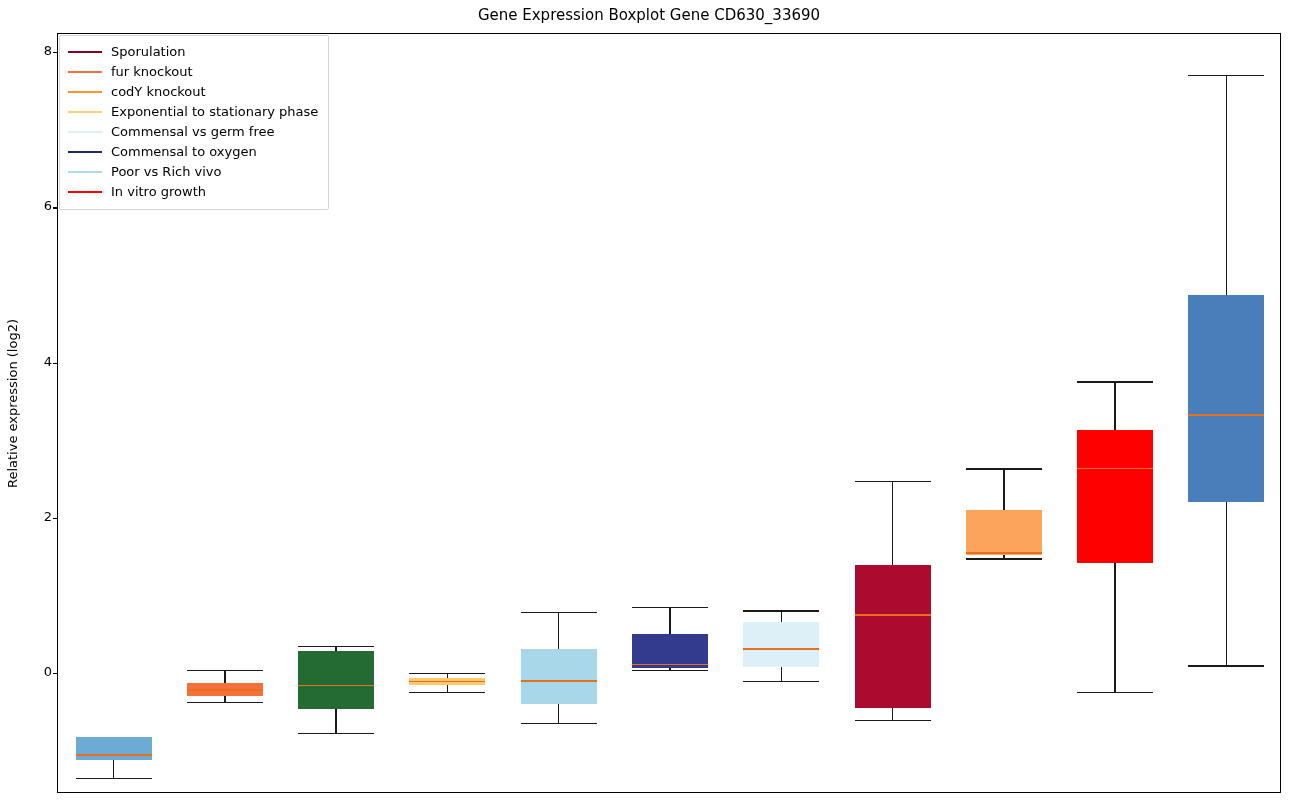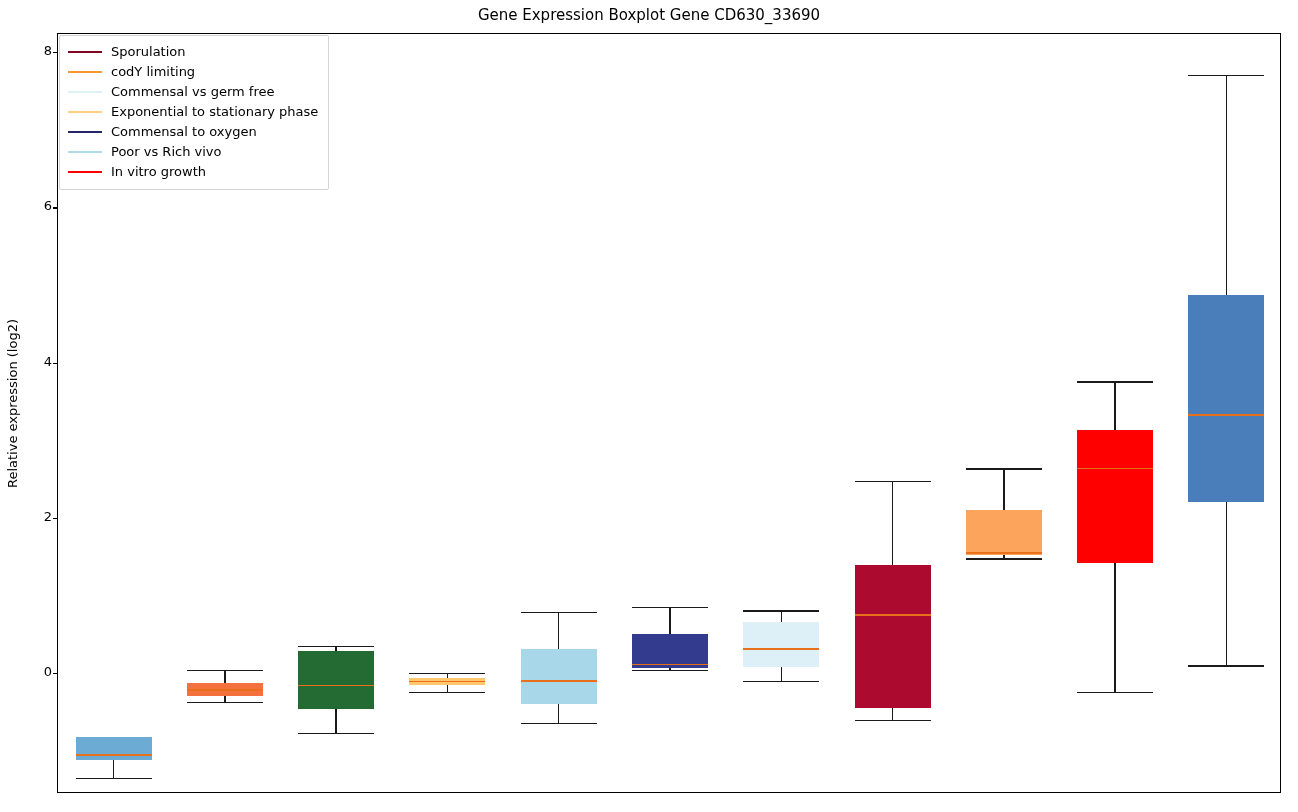--- a/index.html
+++ b/index.html
@@ -139,30 +139,34 @@
         </div>
       </div>
   </div>
 
   <div id="legend">
       <div class="legrow">
         <span class="legline" style="border-top-color: rgb(127, 5, 32);"></span>
         <span class="legtext">Sporulation</span>
       </div>
       <div class="legrow">
+        <span class="legline" style="border-top-color: rgb(244, 112, 60);"></span>
+        <span class="legtext">fur knockout</span>
+      </div>
+      <div class="legrow">
         <span class="legline" style="border-top-color: rgb(248, 150, 47);"></span>
-        <span class="legtext">codY limiting</span>
+        <span class="legtext">codY knockout</span>
+      </div>
+      <div class="legrow">
+        <span class="legline" style="border-top-color: rgb(255, 207, 127);"></span>
+        <span class="legtext">Exponential to stationary phase</span>
       </div>
       <div class="legrow">
         <span class="legline" style="border-top-color: rgb(220, 240, 247);"></span>
         <span class="legtext">Commensal vs germ free</span>
-      </div>
-      <div class="legrow">
-        <span class="legline" style="border-top-color: rgb(255, 207, 127);"></span>
-        <span class="legtext">Exponential to stationary phase</span>
       </div>
       <div class="legrow">
         <span class="legline" style="border-top-color: rgb(35, 39, 101);"></span>
         <span class="legtext">Commensal to oxygen</span>
       </div>
       <div class="legrow">
         <span class="legline" style="border-top-color: rgb(176, 217, 234);"></span>
         <span class="legtext">Poor vs Rich vivo</span>
       </div>
       <div class="legrow">

